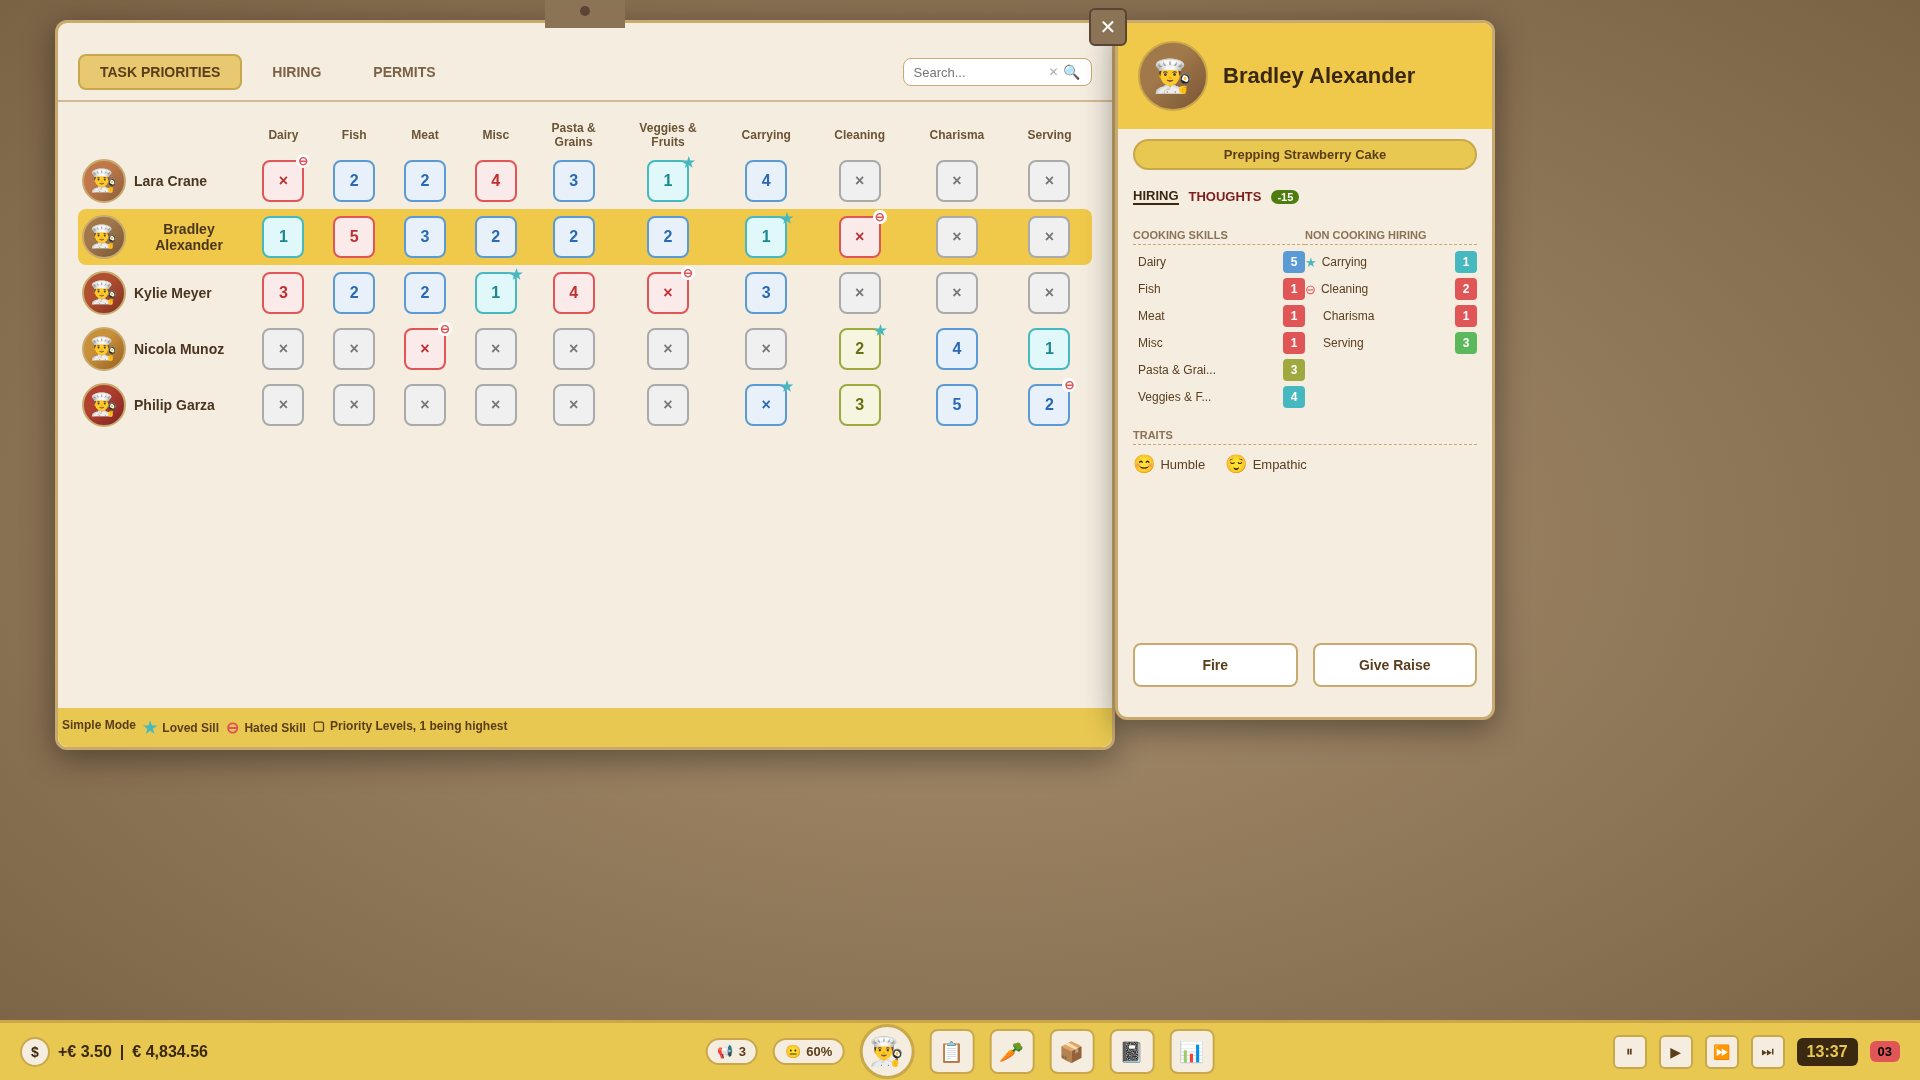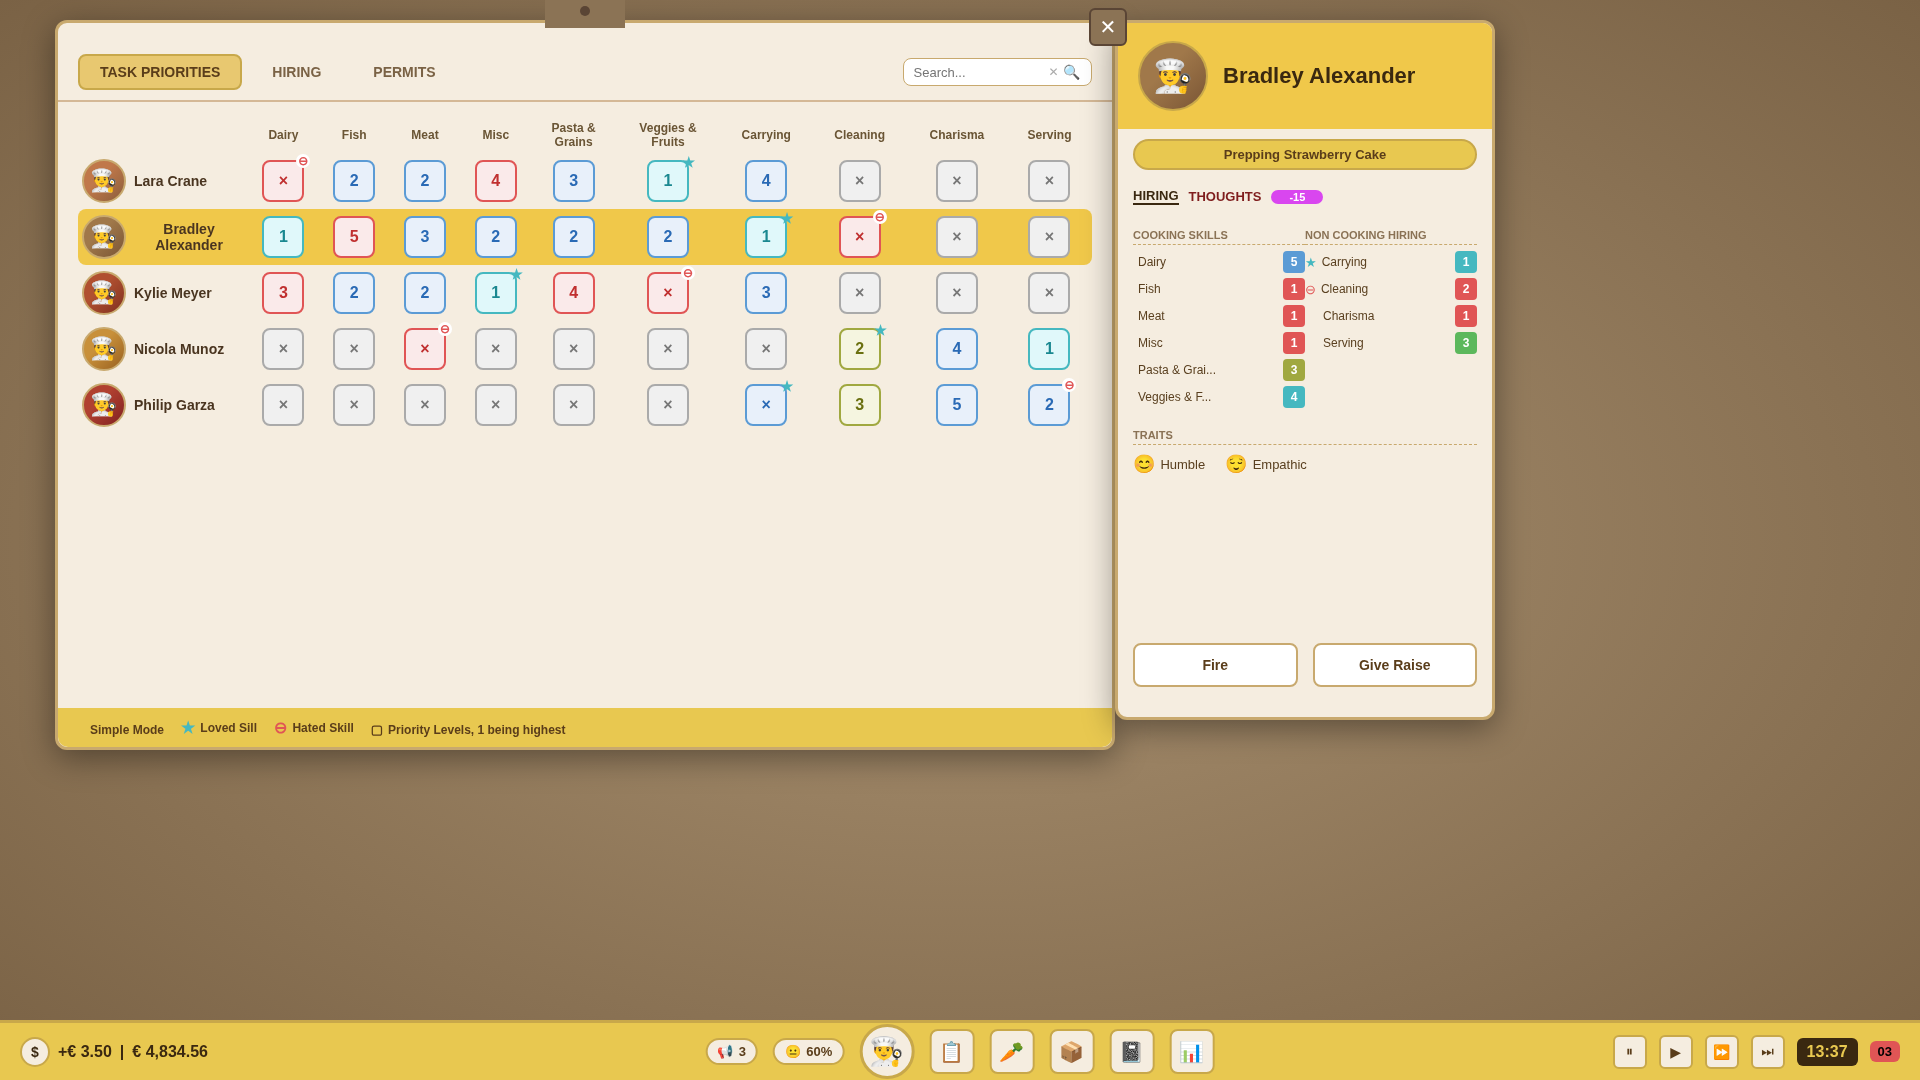--- a/index.html
+++ b/index.html
@@ -301,24 +301,24 @@
       margin-bottom: 8px;
     }
     .panel-tab {
       font-size: 13px;
       font-weight: bold;
       color: #7f1d1d;
       cursor: pointer;
     }
     .panel-tab.active { color: #3a2810; border-bottom: 2px solid #3a2810; }
     .thoughts-badge {
-      background: #d946ef;
+      background: #4d7c0f;
       color: white;
       border-radius: 10px;
-      padding: 1px 18px;
+      padding: 1px 6px;
       font-size: 11px;
       font-weight: bold;
     }
 
     .skills-section {
       display: flex;
       gap: 0;
       padding: 8px 15px;
     }
     .skills-col {
@@ -501,23 +501,23 @@
       color: #000000;
       padding: 3px 8px;
       border-radius: 6px;
       font-size: 13px;
       font-weight: bold;
     }
 
     
     .legend {
       display: flex;
-      align-items: flex-end;
-      gap: 17px;
-      padding: 10px 32px;
+      align-items: flex-start;
+      gap: 7px;
+      padding: 10px 4px;
       background: #e8c850;
       border-radius: 0 0 10px 10px;
       font-size: 12px;
       color: #5a3d1a;
       font-weight: bold;
     }
     .legend-item {
       display: flex;
       align-items: center;
       gap: 5px;

